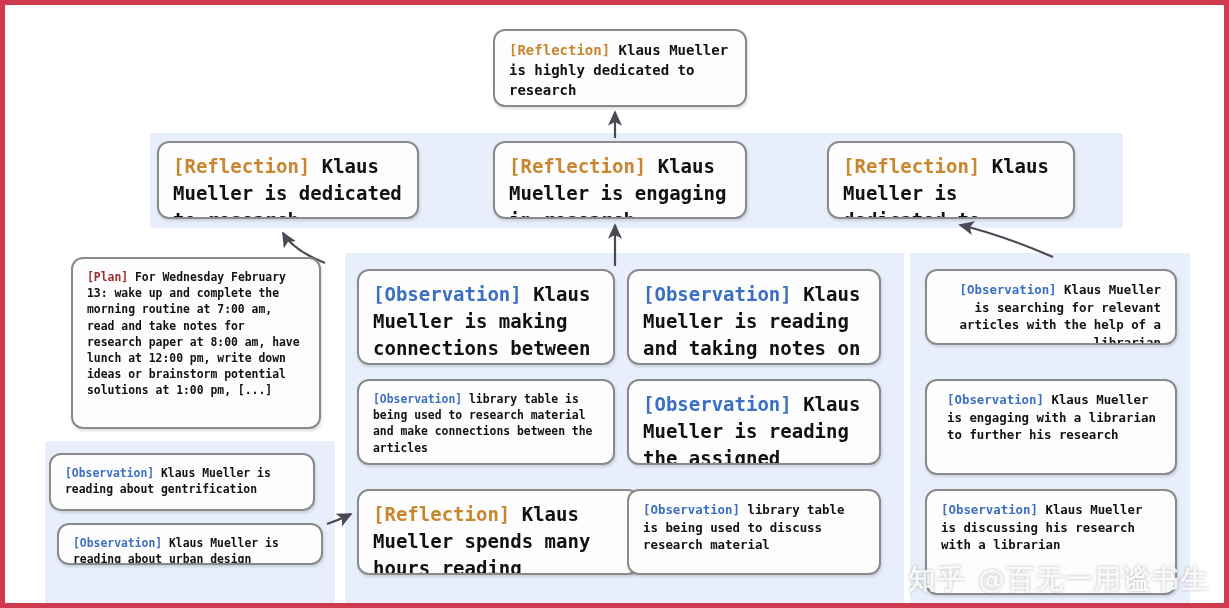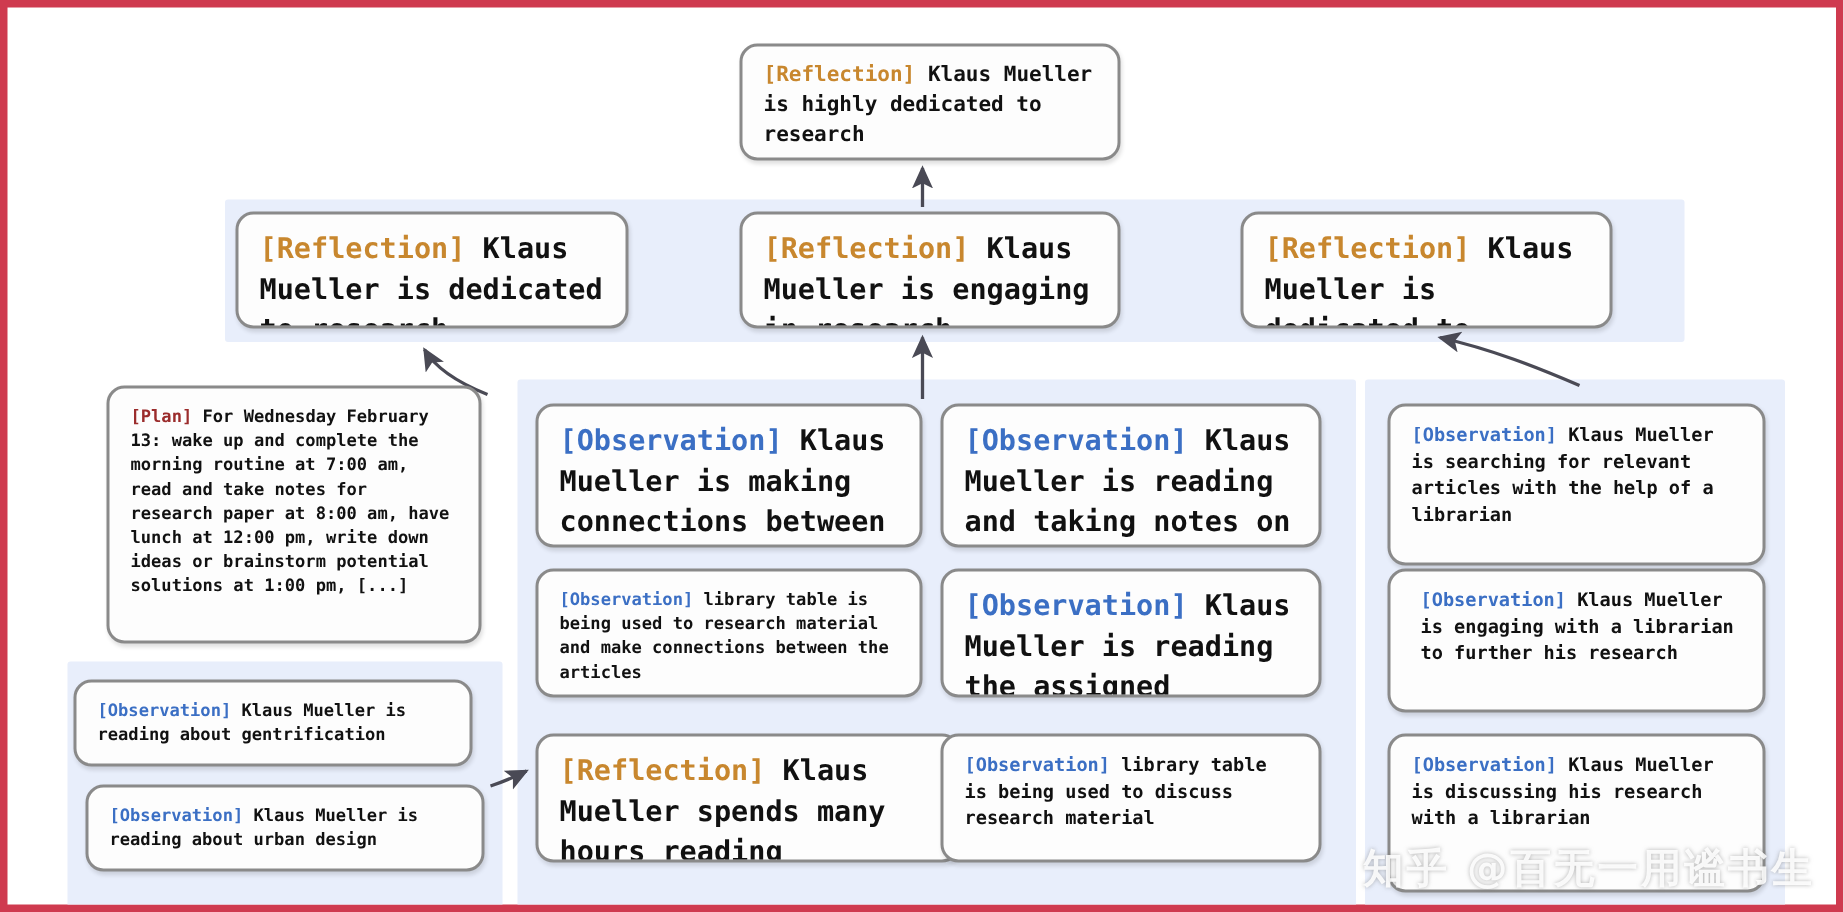--- a/index.html
+++ b/index.html
@@ -54,31 +54,31 @@
 
   
   #node-top         { left: 488px; top: 24px;  width: 254px; height: 78px; }
   #node-refl-left   { left: 152px; top: 136px; width: 262px; height: 78px; }
   #node-refl-mid    { left: 488px; top: 136px; width: 254px; height: 78px; }
   #node-refl-right  { left: 822px; top: 136px; width: 248px; height: 78px; }
 
   #node-plan        { left: 66px;  top: 252px; width: 250px; height: 172px; }
 
   #node-obs-l1      { left: 44px;  top: 448px; width: 266px; height: 58px; }
-  #node-obs-l2      { left: 52px;  top: 518px; width: 266px; height: 58px; }
+  #node-obs-l2      { left: 52px;  top: 518px; width: 266px; height: 42px; }
 
   #node-m1          { left: 352px; top: 264px; width: 258px; height: 96px; }
   #node-m2          { left: 352px; top: 374px; width: 258px; height: 86px; }
   #node-m3          { left: 352px; top: 484px; width: 283px; height: 86px; }
 
   #node-c1          { left: 622px; top: 264px; width: 254px; height: 96px; }
   #node-c2          { left: 622px; top: 374px; width: 254px; height: 86px; }
   #node-c3          { left: 622px; top: 484px; width: 254px; height: 86px; }
 
-  #node-r1          { left: 920px; top: 264px; width: 252px; height: 108px; }
+  #node-r1          { left: 920px; top: 264px; width: 252px; height: 76px; text-align: right; }
   #node-r2          { left: 920px; top: 374px; width: 252px; height: 96px; padding-left: 20px; }
   #node-r3          { left: 920px; top: 484px; width: 252px; height: 106px; }
 
   #arrow-layer {
     position: absolute;
     left: 0; top: 0;
     width: 1219px;
     height: 598px;
     pointer-events: none;
   }

